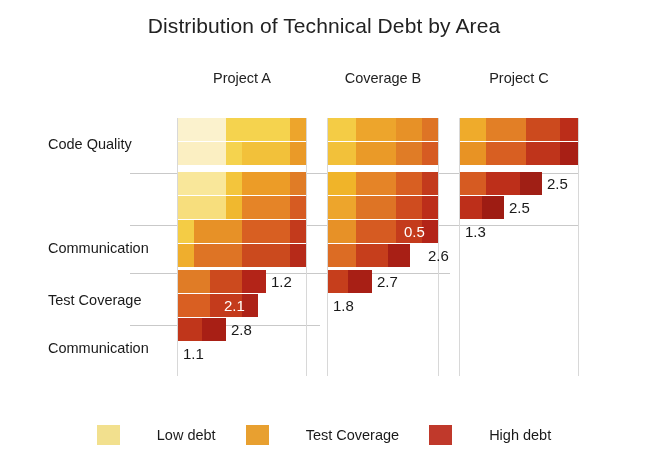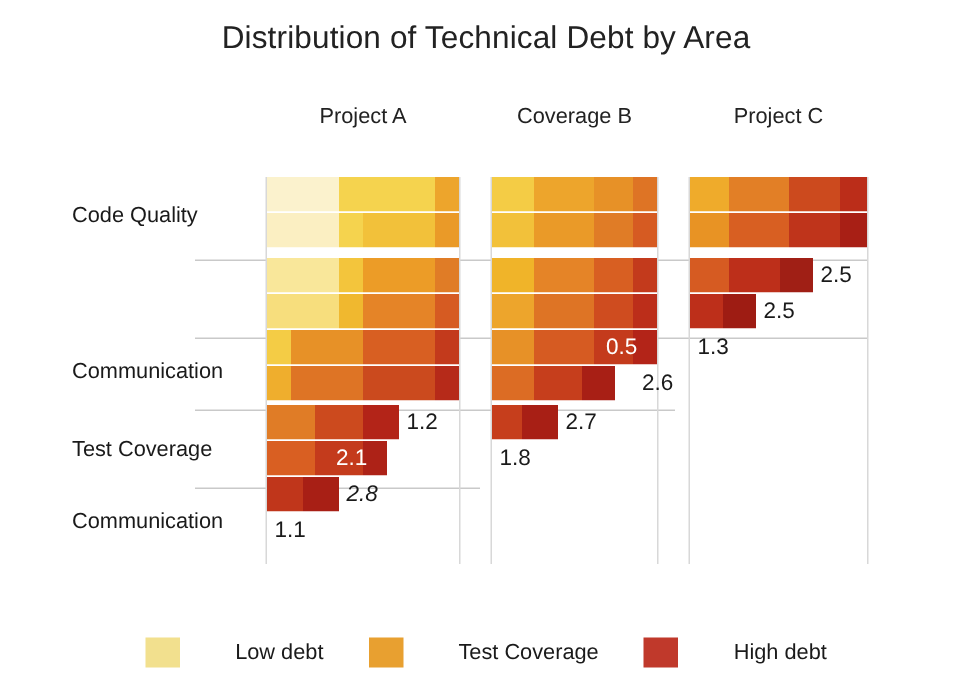--- a/index.html
+++ b/index.html
@@ -155,21 +155,21 @@
         <div class="band" style="left: 178px; top: 176px; width: 80px;">
           <div class="seg" style="width: 32px; background: rgb(217, 95, 34);"></div>
           <div class="seg" style="width: 32px; background: rgb(196, 59, 28);"></div>
           <div class="seg" style="width: 16px; background: rgb(173, 34, 23);"></div>
         </div>
         <div class="val-label inside" style="top: 176px; left: 224px;">2.1</div>
         <div class="band" style="left: 178px; top: 200px; width: 48px;">
           <div class="seg" style="width: 24px; background: rgb(192, 54, 27);"></div>
           <div class="seg" style="width: 24px; background: rgb(168, 31, 21);"></div>
         </div>
-        <div class="val-label" style="top: 200px; left: 231px; font-style: italic;">2.8</div>
+        <div class="val-label" style="top: 200px; left: 231px;">2.8</div>
         <div class="val-label" style="top: 224px; left: 183px;">1.1</div>
         <div class="band" style="left: 328px; top: 0px; width: 110px;">
           <div class="seg" style="width: 28px; background: rgb(244, 204, 69);"></div>
           <div class="seg" style="width: 40px; background: rgb(237, 165, 44);"></div>
           <div class="seg" style="width: 26px; background: rgb(231, 145, 39);"></div>
           <div class="seg" style="width: 16px; background: rgb(222, 116, 37);"></div>
         </div>
         <div class="band" style="left: 328px; top: 24px; width: 110px;">
           <div class="seg" style="width: 28px; background: rgb(242, 193, 58);"></div>
           <div class="seg" style="width: 40px; background: rgb(234, 154, 40);"></div>

